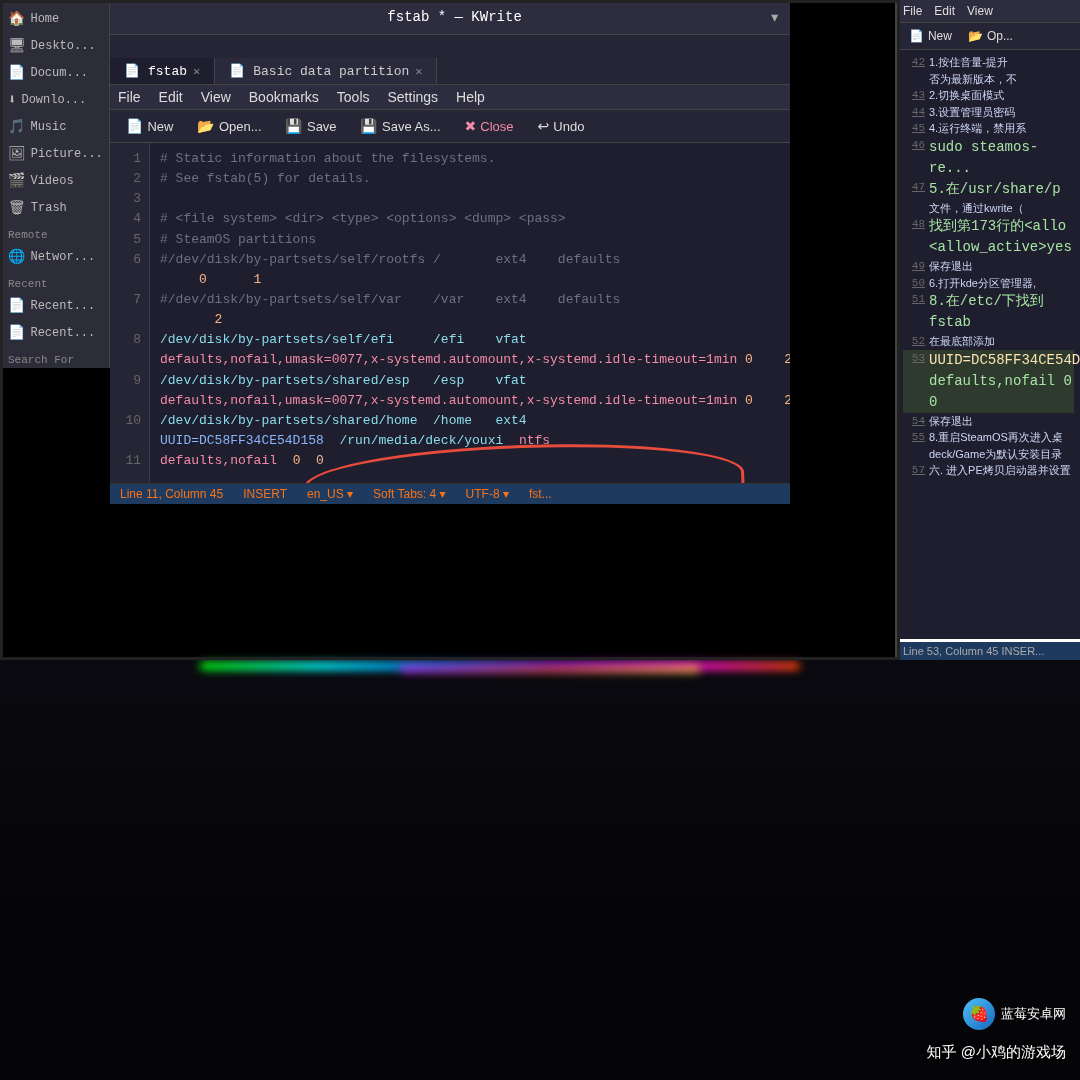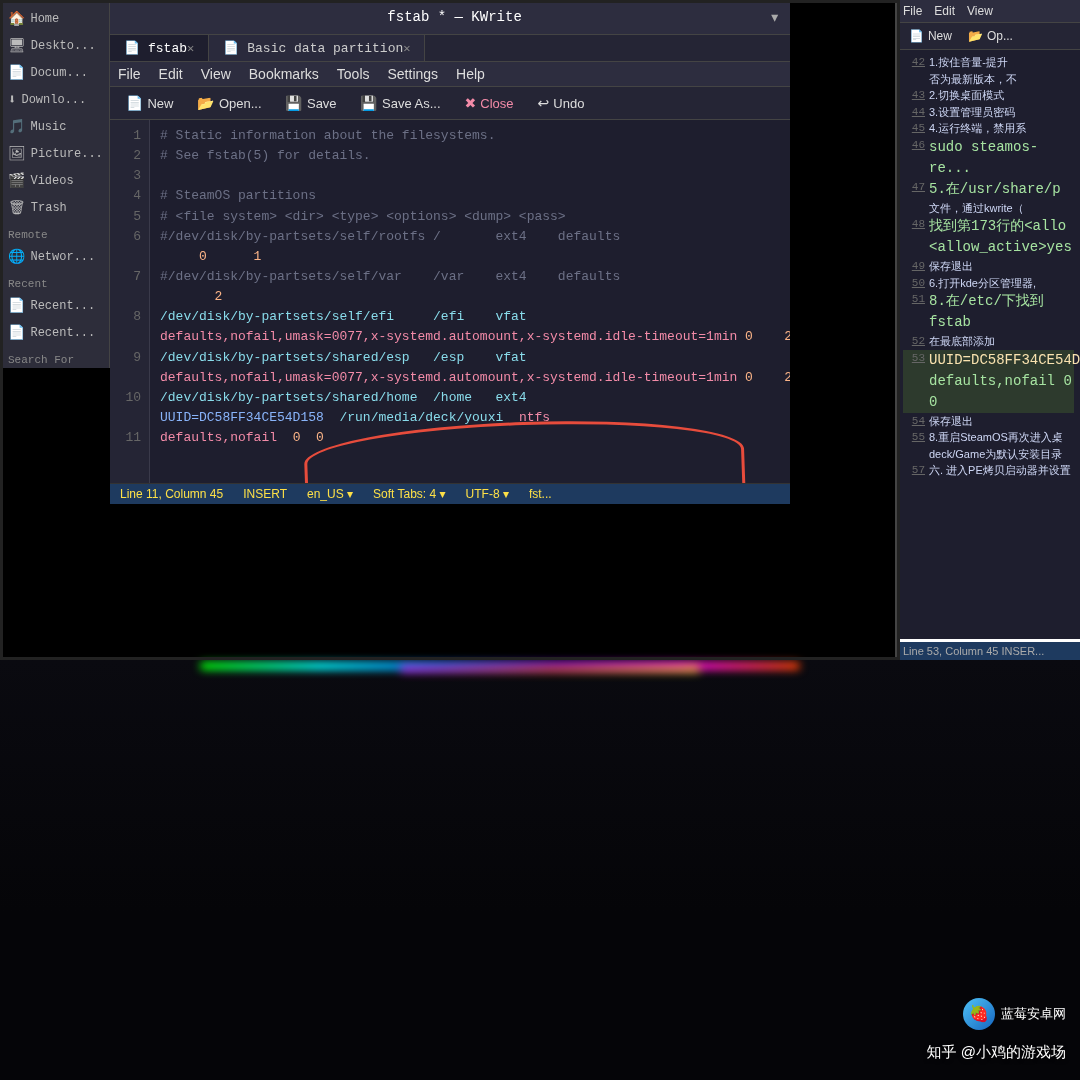--- a/index.html
+++ b/index.html
@@ -77,27 +77,28 @@
     
     .tab-bar {
       display: flex;
       background: #252535;
       border-bottom: 1px solid #444;
     }
 
     .tab {
       display: flex;
       align-items: center;
-      gap: 0;
+      gap: 6px;
       padding: 5px 14px;
       font-size: 13px;
       color: #ccc;
       cursor: pointer;
       border-right: 1px solid #444;
       background: #2a2a3c;
+      margin-top: 23px;
     }
 
     .tab.active {
       background: #1e1e2e;
       color: #fff;
     }
 
     .tab-close {
       font-size: 12px;
       color: #888;
@@ -207,21 +208,21 @@
       font-size: 12px;
       padding: 3px 10px;
       display: flex;
       gap: 20px;
       align-items: center;
       font-family: Arial, sans-serif;
       border-top: 1px solid #333;
     }
 
     .status-item {
-      color: #fde047;
+      color: #f97316;
     }
 
     
     .right-panel {
       position: absolute;
       top: 0;
       right: 0;
       width: 185px;
       height: 660px;
       background: #1e1e2e;
@@ -517,22 +518,22 @@
       <div>&nbsp;</div>
       <div>10</div>
       <div>&nbsp;</div>
       <div>11</div>
       <div>&nbsp;</div>
     </div>
     <div class="code-content">
       <div class="code-line c-comment"># Static information about the filesystems.</div>
       <div class="code-line c-comment"># See fstab(5) for details.</div>
       <div class="code-line">&nbsp;</div>
+      <div class="code-line c-comment"># &lt;file system&gt; &lt;dir&gt; &lt;type&gt; &lt;options&gt; &lt;dump&gt; &lt;pass&gt;</div>
       <div class="code-line c-comment"># SteamOS partitions</div>
-      <div class="code-line c-comment"># &lt;file system&gt; &lt;dir&gt; &lt;type&gt; &lt;options&gt; &lt;dump&gt; &lt;pass&gt;</div>
       <div class="code-line c-comment">#/dev/disk/by-partsets/self/rootfs /       ext4    defaults</div>
       <div class="code-line c-num">&nbsp;&nbsp;&nbsp;&nbsp;&nbsp;0      1</div>
       <div class="code-line c-comment">#/dev/disk/by-partsets/self/var    /var    ext4    defaults</div>
       <div class="code-line c-num">&nbsp;&nbsp;&nbsp;&nbsp;&nbsp;&nbsp;&nbsp;2</div>
       <div class="code-line"><span class="c-path">/dev/disk/by-partsets/self/efi     /efi    vfat</span></div>
       <div class="code-line c-option">defaults,nofail,umask=0077,x-systemd.automount,x-systemd.idle-timeout=1min <span class="c-num">0</span>&nbsp;&nbsp;&nbsp;&nbsp;<span class="c-num">2</span></div>
       <div class="code-line"><span class="c-path">/dev/disk/by-partsets/shared/esp   /esp    vfat</span></div>
       <div class="code-line c-option">defaults,nofail,umask=0077,x-systemd.automount,x-systemd.idle-timeout=1min <span class="c-num">0</span>&nbsp;&nbsp;&nbsp;&nbsp;<span class="c-num">2</span></div>
       <div class="code-line"><span class="c-path">/dev/disk/by-partsets/shared/home  /home   ext4</span></div>
       <div class="code-line"><span class="c-uuid">UUID=DC58FF34CE54D158</span>&nbsp;&nbsp;<span class="c-path">/run/media/deck/youxi</span>&nbsp;&nbsp;<span class="c-ntfs">ntfs</span></div>

